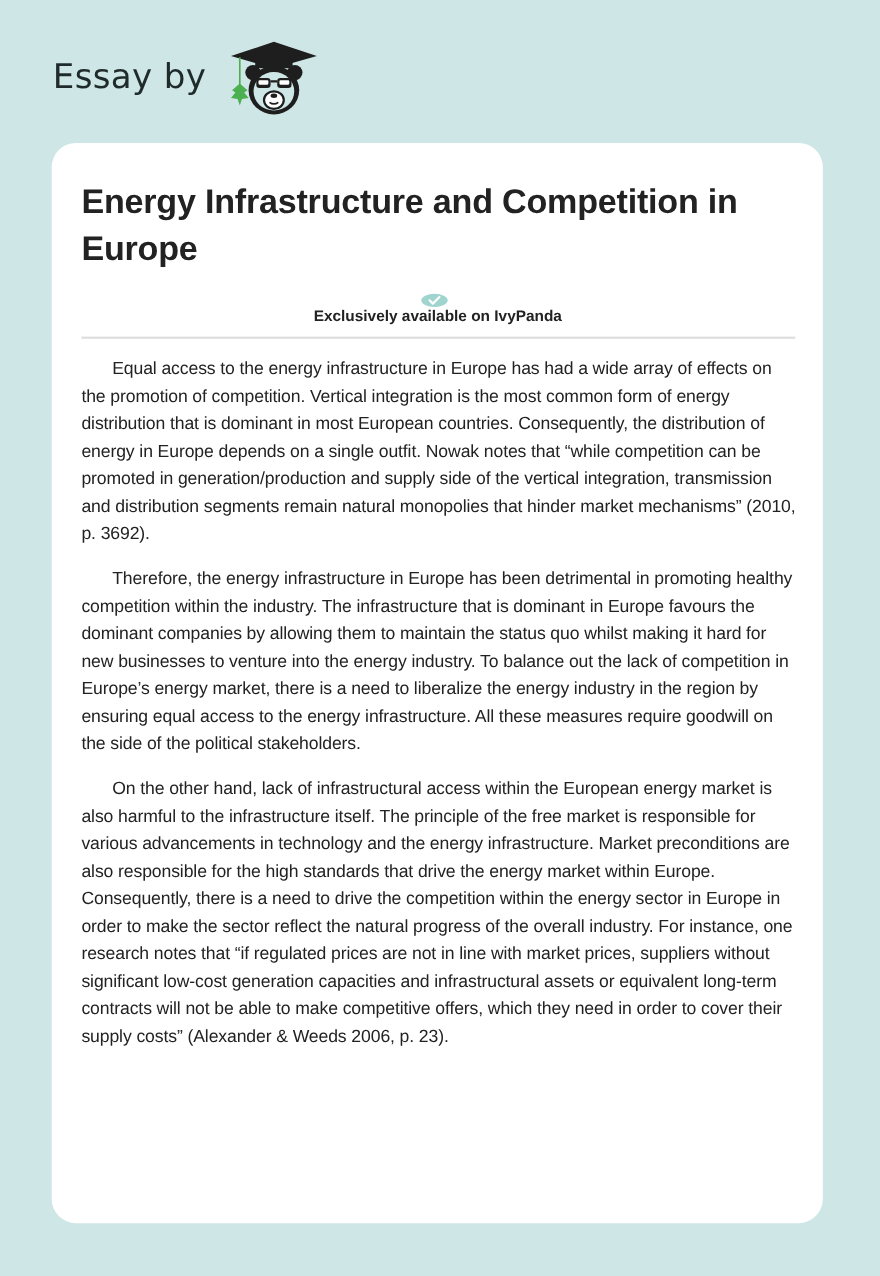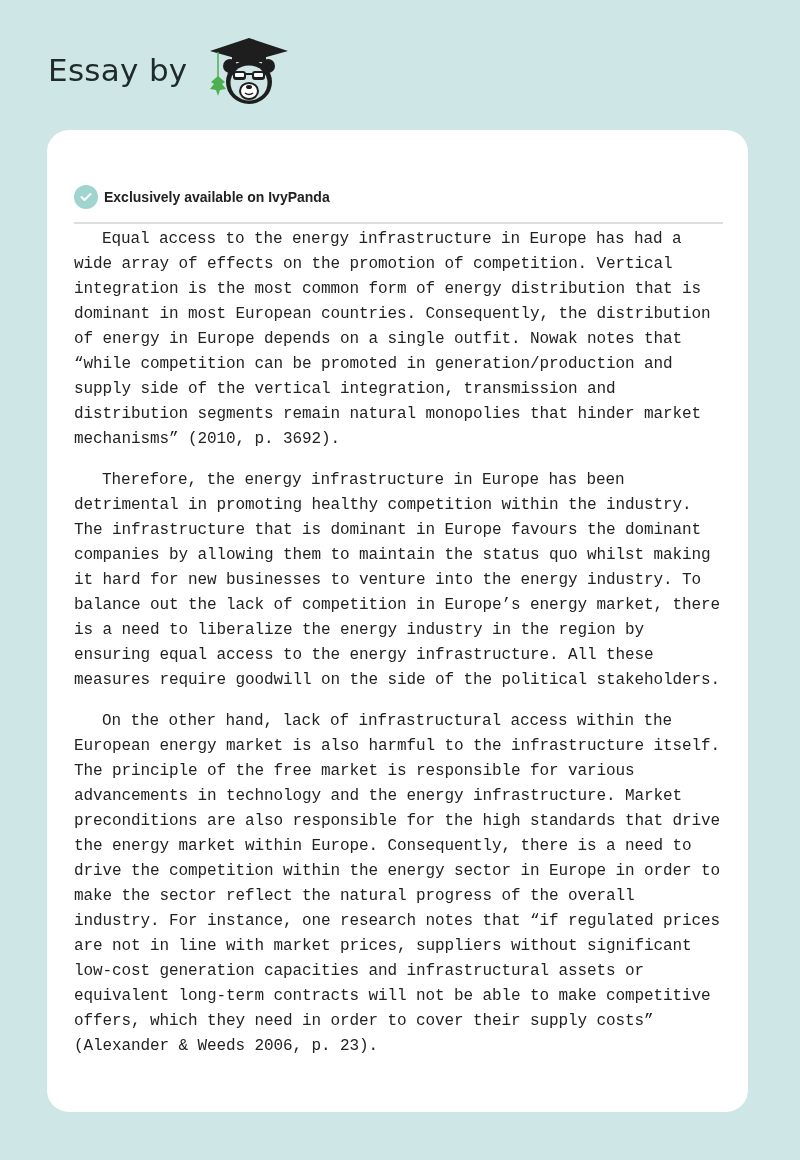--- a/index.html
+++ b/index.html
@@ -67,20 +67,21 @@
       line-height: 42px;
       color: #222;
       letter-spacing: -0.2px;
       width: 640px;
     }
     .badge {
       display: flex;
       align-items: center;
       margin-top: 20px;
       height: 28px;
+      flex-direction: column;
     }
     .badge-icon {
       width: 24px;
       height: 24px;
       border-radius: 50%;
       background: #9fd4cf;
       display: flex;
       align-items: center;
       justify-content: center;
       margin-right: 6px;
@@ -90,23 +91,22 @@
       font-weight: bold;
       color: #222;
     }
     .divider {
       height: 2px;
       background: #dedede;
       margin-top: 11px;
       width: 649px;
     }
     .content {
-      margin-top: 3px;
+      margin-top: 15px;
       width: 650px;
-      font-family: Liberation Mono, monospace;
     }
     .content p {
       font-size: 16px;
       line-height: 25px;
       color: #222;
       text-indent: 28px;
       margin-bottom: 16px;
       letter-spacing: -0.1px;
     }
   </style>
@@ -136,20 +136,21 @@
     <rect x="29" y="37" width="9" height="4" rx="1" fill="#ffffff"></rect>
     <rect x="48" y="37" width="9" height="4" rx="1" fill="#ffffff"></rect>
 
     <ellipse cx="43" cy="55" rx="9" ry="8" fill="#ffffff" stroke="#1e1e1e" stroke-width="2"></ellipse>
     <ellipse cx="43" cy="51" rx="3" ry="2" fill="#1e1e1e"></ellipse>
     <path d="M39,57 Q43,60 47,57" stroke="#1e1e1e" stroke-width="1.5" fill="none"></path>
   </svg>
 </div>
 
 <div class="card">
+  <h1 class="title">Energy Infrastructure and Competition in Europe</h1>
 
   <div class="badge">
     <span class="badge-icon">
       <svg width="12" height="10" viewBox="0 0 12 10" xmlns="http://www.w3.org/2000/svg">
         <path d="M1.5,5 L4.5,8 L10.5,2" stroke="#ffffff" stroke-width="2" fill="none" stroke-linecap="round" stroke-linejoin="round"></path>
       </svg>
     </span>
     <span class="badge-text">Exclusively available on IvyPanda</span>
   </div>
 

